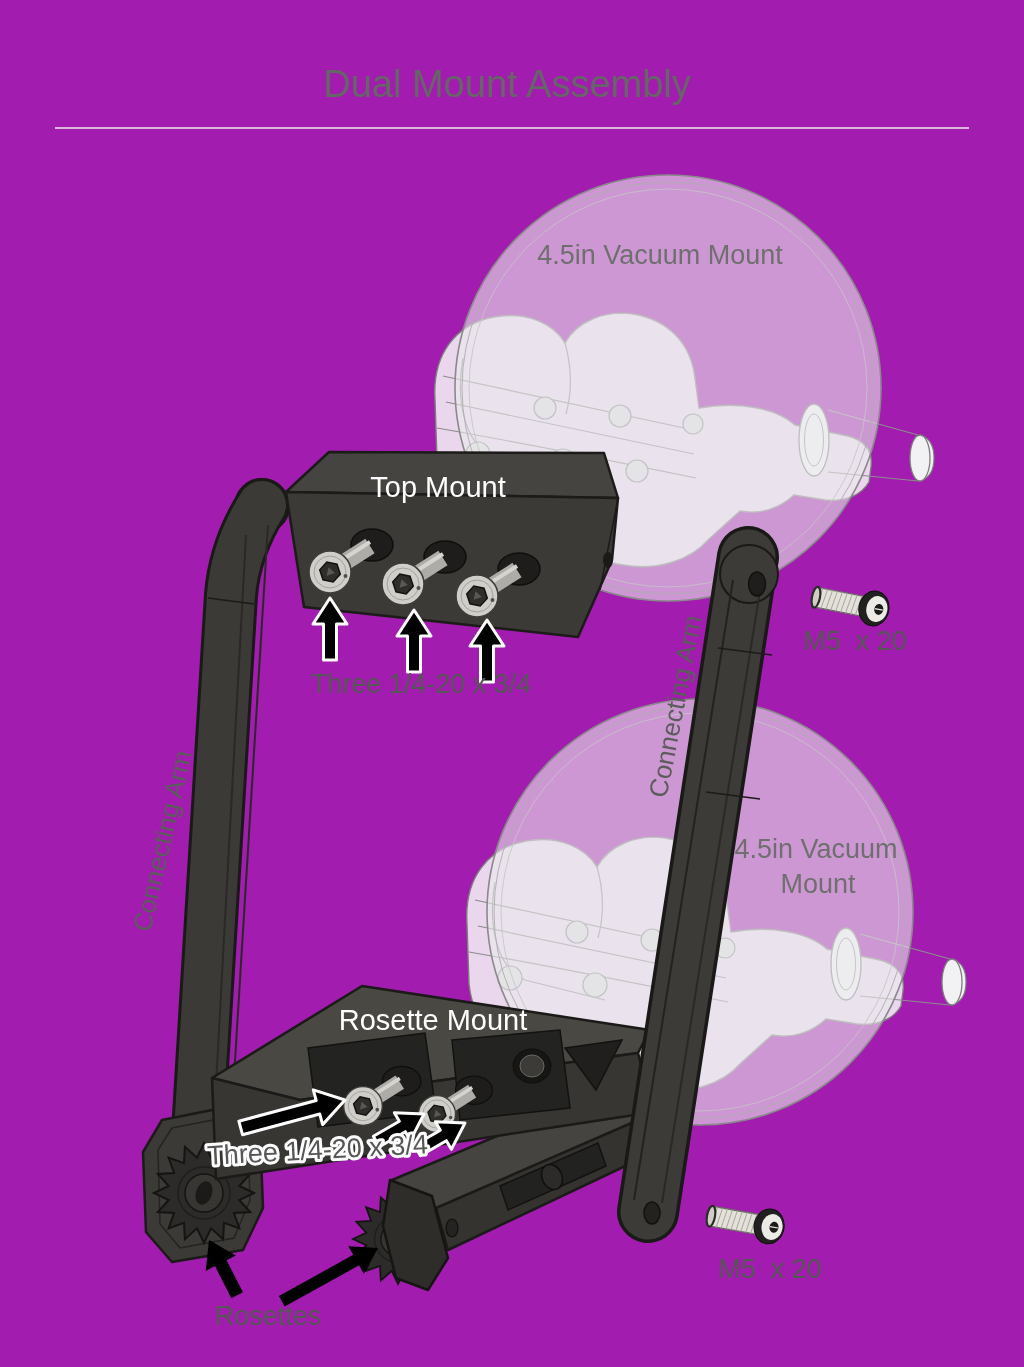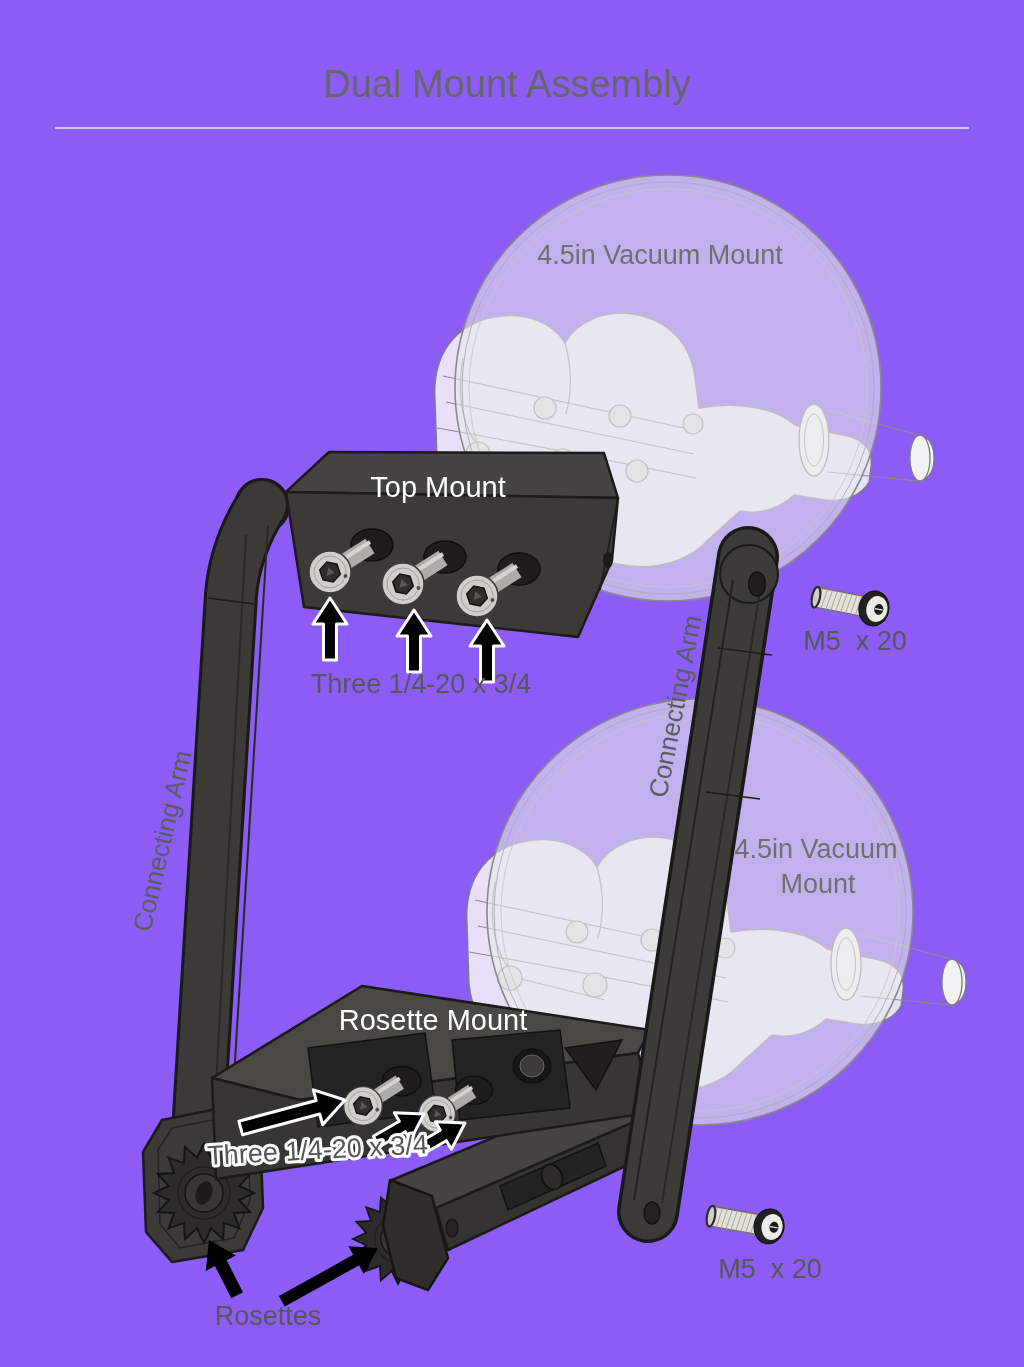--- a/index.html
+++ b/index.html
@@ -1,16 +1,16 @@
 <!DOCTYPE html>
 <html><head>
 <meta charset="utf-8">
 <style>
   html,body{margin:0;padding:0;background:#ffffff;}
-  .page{width:1024px;height:1367px;position:relative;background:#8b5cf6;overflow:hidden;
+  .page{width:1024px;height:1367px;position:relative;background:#a21caf;overflow:hidden;
         font-family:"Liberation Sans", sans-serif;}
   svg text{white-space:pre;font-family:"Liberation Sans", sans-serif;}
   .title-text{font-size:38px;fill:#666666;}
   .lbl{font-size:27px;fill:#575757;}
   .lbl-cad{font-size:27px;fill:#6f6f6f;}
   .lbl-dark{font-size:29px;fill:#ffffff;}
   .lbl-arm{font-size:26px;fill:#5c5c5c;}
   .outlined{paint-order:stroke;stroke:#ffffff;stroke-width:6px;stroke-linejoin:round;}
   .arrow-w{fill:#000000;stroke:#ffffff;stroke-width:3px;stroke-linejoin:round;}
   .arrow-p{fill:#000000;}

